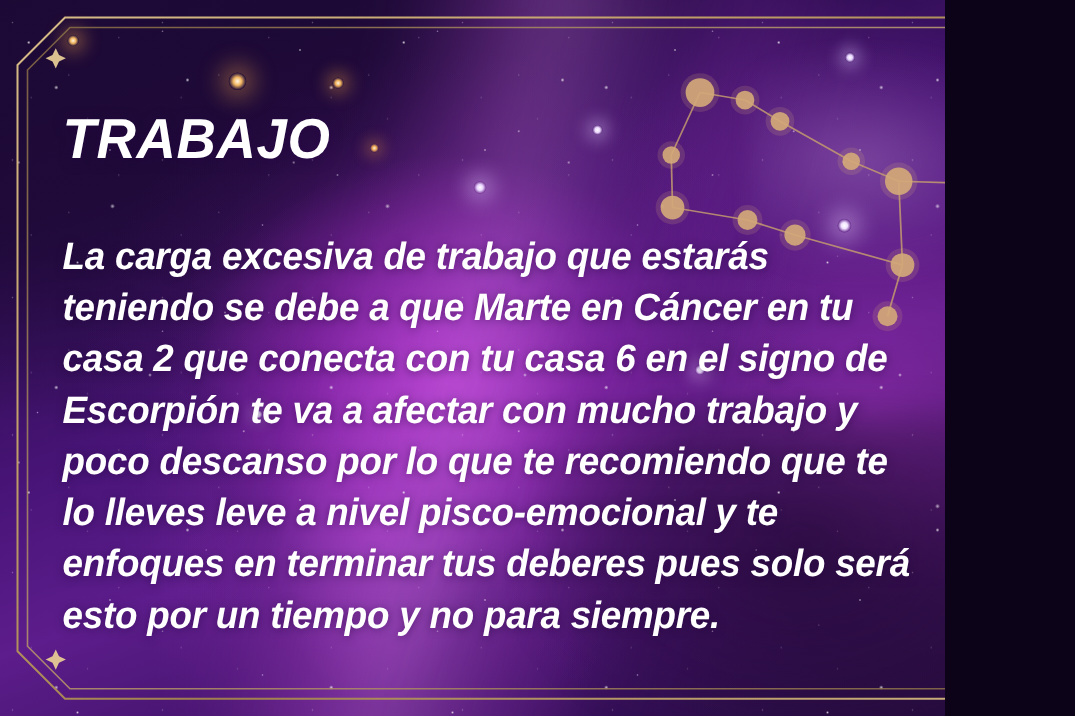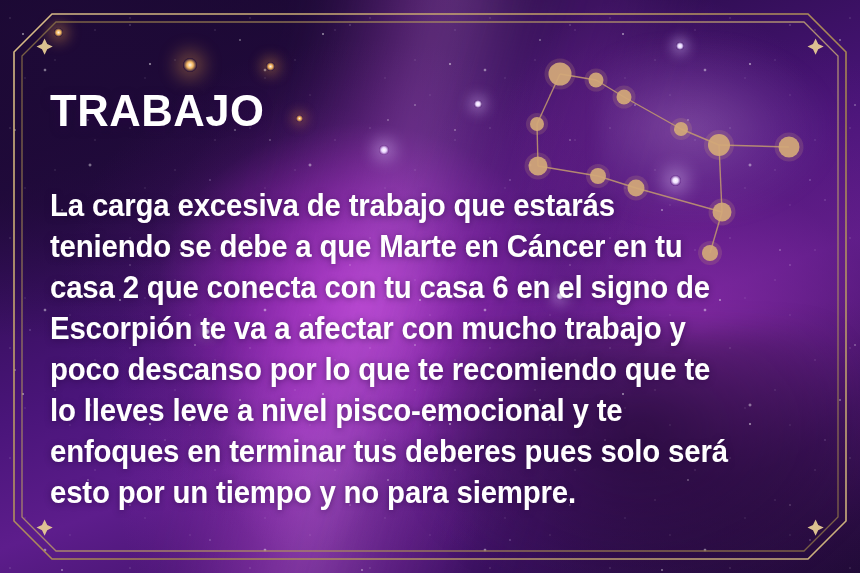--- a/index.html
+++ b/index.html
@@ -1,33 +1,34 @@
 <!DOCTYPE html>
 <html><head>
 <meta charset="utf-8">
 <style>
   html,body{margin:0;padding:0;background:#0d0318;}
   *{box-sizing:border-box;}
 
   #card{
     position:relative;
-    width:860px;height:573px;
+    width:756px;height:573px;
     overflow:hidden;
     font-family:"Liberation Sans","DejaVu Sans",sans-serif;
     background:
       
       radial-gradient(ellipse 300px 260px at 360px 300px, rgba(186,60,210,0.85) 0%, rgba(150,40,180,0.55) 38%, rgba(90,25,120,0.18) 68%, rgba(0,0,0,0) 100%),
       radial-gradient(ellipse 190px 320px at 300px 420px, rgba(205,90,230,0.55) 0%, rgba(140,45,170,0.30) 45%, rgba(0,0,0,0) 100%),
       
       radial-gradient(ellipse 360px 300px at 700px 330px, rgba(150,48,175,0.62) 0%, rgba(104,30,132,0.34) 50%, rgba(0,0,0,0) 100%),
       radial-gradient(ellipse 220px 180px at 660px 120px, rgba(118,46,150,0.45) 0%, rgba(0,0,0,0) 70%),
       
       radial-gradient(ellipse 420px 300px at 60px 40px, rgba(30,10,55,0.95) 0%, rgba(24,8,46,0.55) 55%, rgba(0,0,0,0) 100%),
       radial-gradient(ellipse 300px 240px at 840px 540px, rgba(28,9,50,0.9) 0%, rgba(0,0,0,0) 100%),
       linear-gradient(160deg,#1b0833 0%,#2a0c4a 22%,#4a157a 48%,#5d1d8c 62%,#3a1060 82%,#200a3a 100%);
+    font-style: italic;
   }
 
   
   .stars{position:absolute;inset:0;pointer-events:none;}
   .stars.s1{
     background-image:
       radial-gradient(1.4px 1.4px at 23px 34px,rgba(255,255,255,.95),rgba(0,0,0,0)),
       radial-gradient(1.1px 1.1px at 88px 120px,rgba(255,245,255,.8),rgba(0,0,0,0)),
       radial-gradient(1.6px 1.6px at 150px 64px,rgba(255,255,255,.9),rgba(0,0,0,0)),
       radial-gradient(1px 1px at 210px 180px,rgba(230,210,255,.75),rgba(0,0,0,0)),

